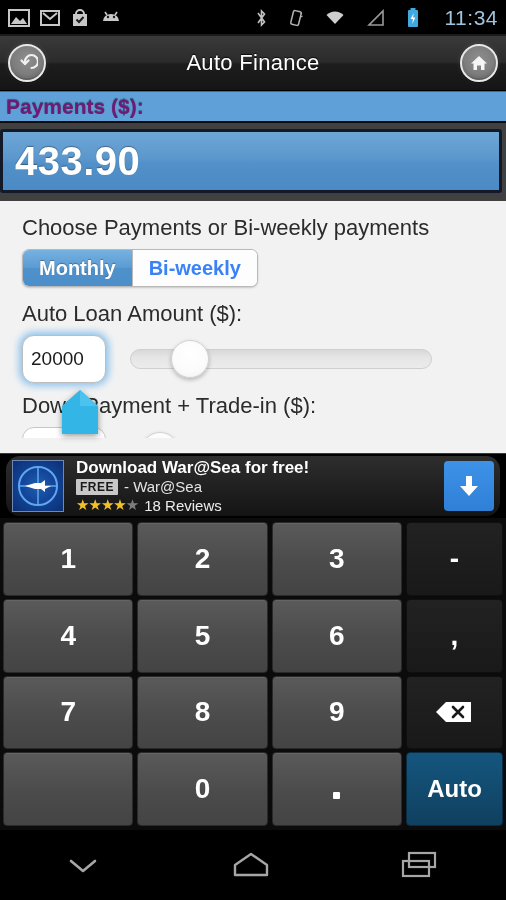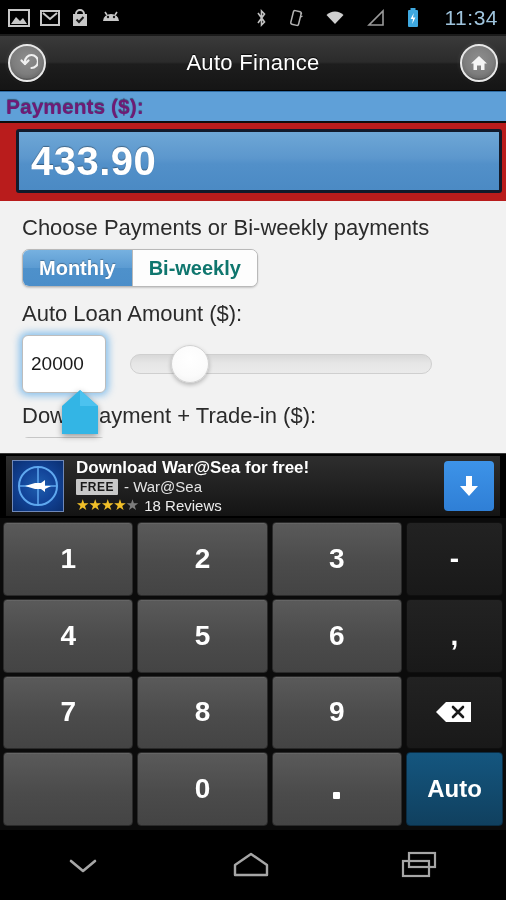--- a/index.html
+++ b/index.html
@@ -55,21 +55,21 @@
     height: 32px; background: #5fa0d8;
     border-top: 1px solid #2f6ca3; border-bottom: 2px solid #0d0d0d;
     display: flex; align-items: center; padding-left: 6px;
   }
   .section-head span {
     color: #701a75; font-size: 21px; font-weight: bold;
     text-shadow: 0 -1px 1px rgba(0,0,0,.45);
   }
 
   
-  .result-wrap { padding: 6px 4px 8px 16px; background: #b91c1c; }
+  .result-wrap { padding: 6px 4px 8px 0; background: #404040; }
   .result-box {
     height: 64px; border: 3px solid #121a2a; border-radius: 3px;
     background: linear-gradient(to bottom, #6ea7d6 0%, #5c97cd 45%, #5290c9 55%, #4b8ac4 100%);
     display: flex; align-items: center; padding-left: 12px;
   }
   .result-box .value {
     color: #fff; font-size: 40px; font-weight: bold; letter-spacing: 0.5px;
     text-shadow: 0 -1px 1px rgba(0,0,0,.35);
   }
 
@@ -86,26 +86,26 @@
     background: #fff; box-shadow: 0 1px 2px rgba(0,0,0,.18);
   }
   .seg {
     padding: 7px 16px; font-size: 20px; font-weight: bold; line-height: 1.1;
   }
   .seg.on {
     background: linear-gradient(to bottom, #76b1e0 0%, #5b9bd2 50%, #4e91cb 51%, #4b8ec9 100%);
     color: #fff; text-shadow: 0 -1px 1px rgba(0,0,0,.3);
     border-right: 1px solid #b9b9b9;
   }
-  .seg.off { background: #fdfdfd; color: #0f766e; }
+  .seg.off { background: #fdfdfd; color: #3b82f6; }
 
   
   .row { display: flex; align-items: center; padding: 4px 0 0 22px; }
   .num-input {
-    width: 84px; height: 58px; border: 1px solid #c6c6c6; border-radius: 6px;
+    width: 84px; height: 48px; border: 1px solid #c6c6c6; border-radius: 12px;
     background: #fff; color: #1a1a1a; font-size: 19px; padding: 0 8px;
     font-family: "Liberation Sans", sans-serif; outline: none;
   }
   .num-input.focused {
     box-shadow: 0 0 7px 3px rgba(110,180,235,.75);
     border-color: #bdbdbd;
   }
   .slider { position: relative; margin-left: 24px; width: 302px; height: 42px; }
   .track {
     position: absolute; top: 50%; transform: translateY(-50%);
@@ -130,21 +130,21 @@
 
   
   .ad {
     position: absolute; left: 0; right: 0; top: 453px; height: 65px;
     background: #000; display: flex; align-items: center; padding: 0 6px;
     border-top: 1px solid #3a3a3a;
   }
   .ad-inner {
     display: flex; align-items: center; width: 100%;
     background: linear-gradient(to bottom,#2e2e2e,#141414);
-    height: 60px; border-radius: 0; padding: 0 6px;
+    height: 60px; border-radius: 14px; padding: 0 6px;
   }
   .ad-icon {
     width: 52px; height: 52px; border: 1px solid #6f88b8; flex: 0 0 52px;
     background: radial-gradient(circle at 50% 50%, #1f5fae 0%, #13459a 45%, #0a2f72 100%);
     display: flex; align-items: center; justify-content: center; position: relative;
   }
   .ad-text { margin-left: 12px; flex: 1; }
   .ad-title { color: #fff; font-size: 17px; font-weight: bold; line-height: 1.15; }
   .ad-sub { display: flex; align-items: center; gap: 6px; margin-top: 1px; }
   .free-badge {

